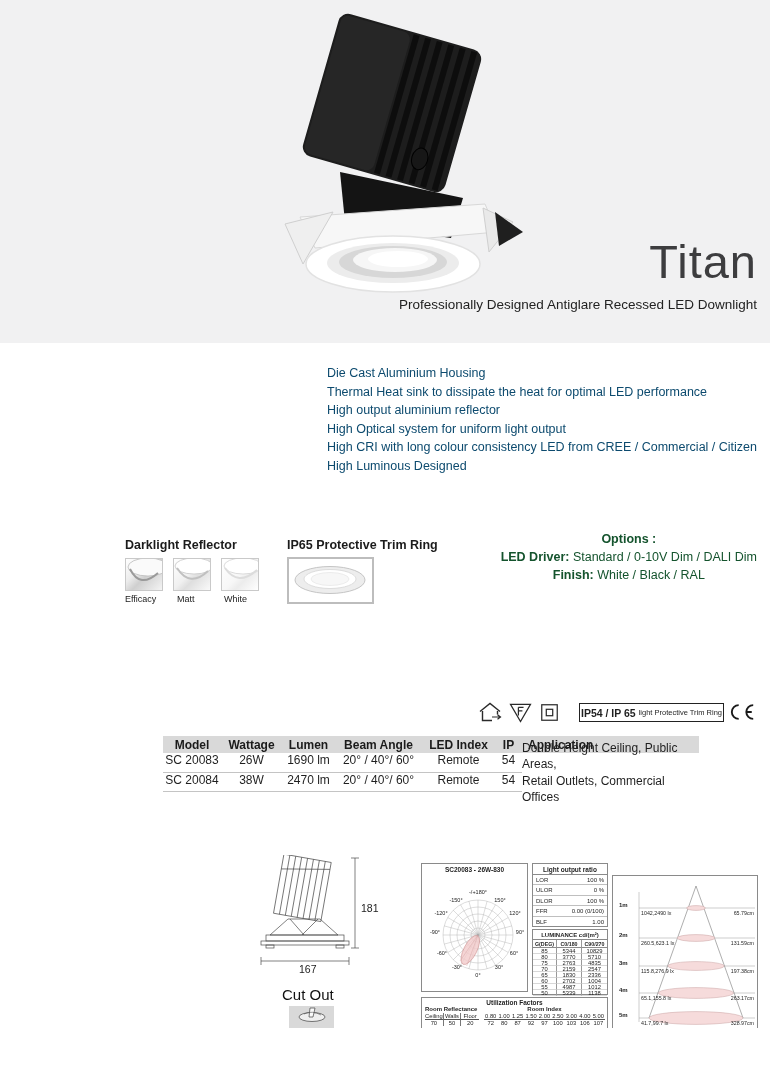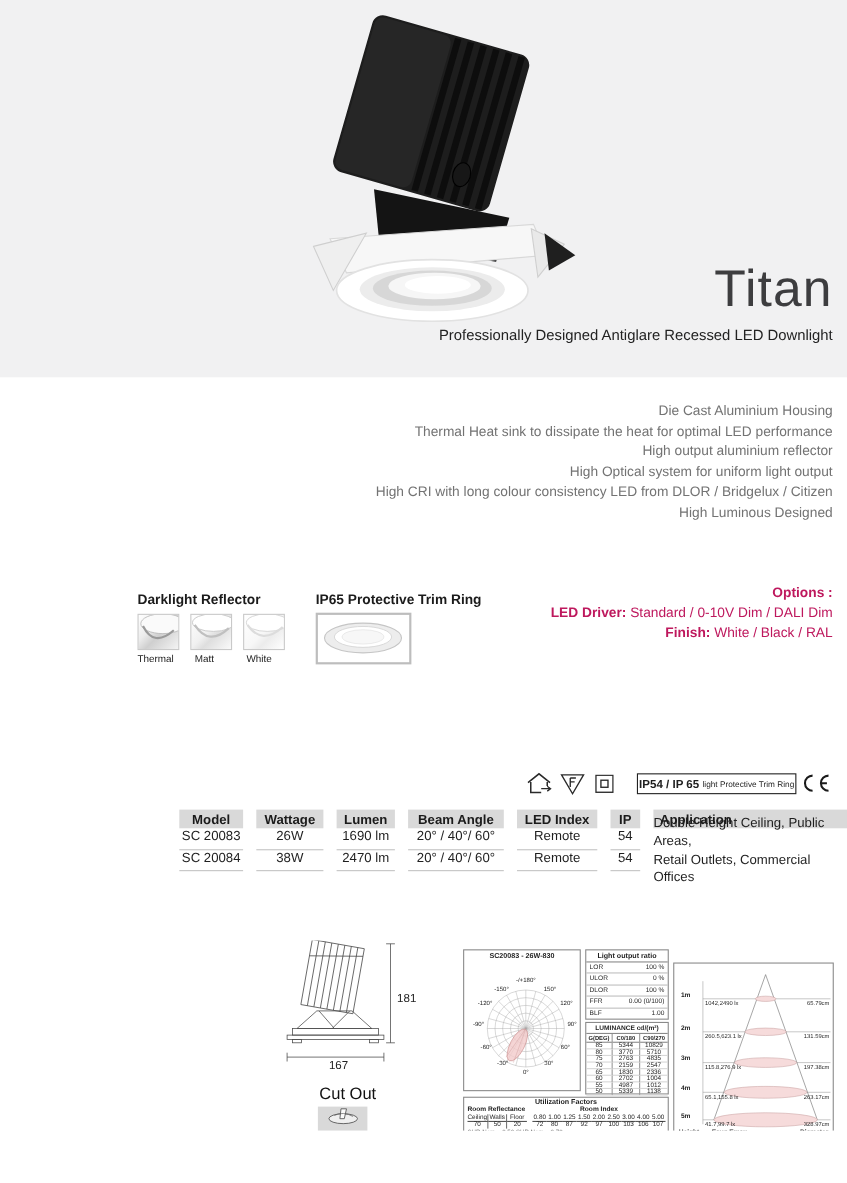--- a/index.html
+++ b/index.html
@@ -8,52 +8,52 @@
   .page{position:relative;width:770px;height:1028px;background:#fff;overflow:hidden}
   .b{font-weight:700}
 
   
   .hero-band{position:absolute;left:0;top:0;width:770px;height:343px;background:#f1f1f2}
   .product-svg{position:absolute;left:245px;top:12px;width:285px;height:300px}
   .page-title{position:absolute;right:13px;top:234px;font-size:47px;font-weight:300;color:#3d3d3f;letter-spacing:1px}
   .page-subtitle{position:absolute;right:13px;top:297px;font-size:13.5px;color:#222}
 
   
-  .features{position:absolute;right:13px;top:364px;text-align:right;font-size:12.5px;line-height:18.6px;color:#737373}
+  .features{position:absolute;right:13px;top:364px;font-size:12.5px;line-height:18.6px;color:#0c4a6e}
 
   .section-heading{position:absolute;font-size:12.5px;font-weight:700;color:#1b1b1b}
 
   
   .swatch{position:absolute;top:558px;width:38px;height:33px;border:1px solid #c9c9c9;background:linear-gradient(135deg,#ffffff 0%,#ececec 35%,#cfcfcf 55%,#f4f4f4 100%);overflow:hidden}
   .swatch svg{display:block}
   .swatch-label{position:absolute;top:594px;font-size:9px;color:#222}
 
   
   .trim-box{position:absolute;left:287px;top:557px;width:87px;height:47px;border:2.5px solid #bdbdbd;background:#fff}
 
   
-  .options{position:absolute;right:13px;top:530px;text-align:right;font-size:12.5px;line-height:18.2px;color:#be185d}
+  .options{position:absolute;right:13px;top:530px;text-align:center;font-size:12.5px;line-height:18.2px;color:#14532d}
 
   
   .icon{position:absolute}
   .ip-box{position:absolute;left:579px;top:703px;width:145px;height:19px;border:1px solid #222;background:#fff;display:flex;align-items:center;justify-content:center;white-space:nowrap}
   .ip-bold{font-size:10.5px;font-weight:700}
   .ip-small{font-size:7.5px;margin-left:3px}
 
   
-  .spec{position:absolute;left:163px;top:736px;display:grid;grid-template-columns:58px 61px 53px 87px 73px 27px 177px;column-gap:12px;grid-auto-rows:17px 19.5px 19.5px;font-size:12px}
+  .spec{position:absolute;left:163px;top:736px;display:grid;grid-template-columns:58px 61px 53px 87px 73px 27px 177px;column-gap:0;grid-auto-rows:17px 19.5px 19.5px;font-size:12px}
   .spec .h{background:#d9d9d9;font-weight:700;display:flex;align-items:center;justify-content:center;color:#1b1b1b}
   .spec .h.left{justify-content:flex-start;padding-left:6px}
   .spec .c{display:flex;align-items:flex-start;justify-content:center;border-bottom:1px solid #c4c4c4}
   .spec .app{grid-column:7;grid-row:2/4;display:flex;flex-direction:column;justify-content:center;line-height:16.5px;border-bottom:none}
 
   
   .dim-svg{position:absolute;left:258px;top:855px;width:105px;height:115px}
   .dim-label{position:absolute;font-size:10.5px;color:#222}
-  .cutout-label{position:absolute;left:282px;top:986px;width:60px;text-align:right;font-size:15px;color:#111}
+  .cutout-label{position:absolute;left:282px;top:986px;width:60px;text-align:left;font-size:15px;color:#111}
   .cutout-box{position:absolute;left:289px;top:1006px;width:45px;height:36px;background:#d9d9d9;text-align:center}
   .cutout-size{font-size:12.5px;color:#111;margin-top:-1px}
 
   
   .panel{position:absolute;border:1px solid #8a8a8a;background:#fff}
   .polar{left:421px;top:863px;width:107px;height:129px}
   .polar-title{position:absolute;left:0;top:2px;width:100%;text-align:center;font-size:6.5px;font-weight:700}
   .pl{position:absolute;transform:translateX(-50%);font-size:5.5px;color:#222;white-space:nowrap}
 
   .lor{left:532px;top:863px;width:76px;height:64px;font-size:6px}
@@ -115,21 +115,21 @@
     </svg>
     <div class="page-title">Titan</div>
     <div class="page-subtitle">Professionally Designed Antiglare Recessed LED Downlight</div>
   </div>
 
   <div class="features">
     <div>Die Cast Aluminium Housing</div>
     <div>Thermal Heat sink to dissipate the heat for optimal LED performance</div>
     <div>High output aluminium reflector</div>
     <div>High Optical system for  uniform light output</div>
-    <div>High CRI with long colour consistency LED from DLOR / Bridgelux / Citizen</div>
+    <div>High CRI with long colour consistency LED from CREE / Commercial / Citizen</div>
     <div>High Luminous Designed</div>
   </div>
 
   <div class="section-heading" style="left:125px;top:538px">Darklight Reflector</div>
 
   <div class="swatch" style="left:125px">
     <svg width="38" height="33" viewBox="0 0 38 33">
         <ellipse cx="22" cy="8" rx="20" ry="9" fill="#fafafa" stroke="#bbb" stroke-width="0.8"></ellipse>
         <path d="M4,10 Q14,30 32,14" fill="none" stroke="#9a9a9a" stroke-width="2"></path>
       </svg>
@@ -140,21 +140,21 @@
         <path d="M3,9 Q16,29 34,12" fill="none" stroke="#c0c0c0" stroke-width="2"></path>
       </svg>
   </div>
   <div class="swatch" style="left:221px;background:linear-gradient(135deg,#ffffff 0%,#f7f7f7 50%,#ececec 65%,#ffffff 100%)">
     <svg width="38" height="33" viewBox="0 0 38 33">
         <ellipse cx="21" cy="7" rx="19" ry="8" fill="#ffffff" stroke="#d2d2d2" stroke-width="0.8"></ellipse>
         <path d="M3,9 Q16,28 35,11" fill="none" stroke="#dcdcdc" stroke-width="2"></path>
       </svg>
   </div>
 
-  <div class="swatch-label" style="left:125px">Thermal</div>
+  <div class="swatch-label" style="left:125px">Efficacy</div>
   <div class="swatch-label" style="left:177px">Matt</div>
   <div class="swatch-label" style="left:224px">White</div>
 
   <div class="section-heading" style="left:287px;top:538px">IP65 Protective Trim Ring</div>
   <div class="trim-box">
     <svg width="82" height="42" viewBox="0 0 82 42">
       <ellipse cx="41" cy="21" rx="35" ry="13.5" fill="#ededed" stroke="#c5c5c5" stroke-width="1"></ellipse>
       <ellipse cx="41" cy="20" rx="26" ry="9.5" fill="#ffffff" stroke="#d5d5d5" stroke-width="0.8"></ellipse>
       <ellipse cx="41" cy="20" rx="19" ry="6.5" fill="#f7f7f7" stroke="#e0e0e0" stroke-width="0.6"></ellipse>
     </svg>

